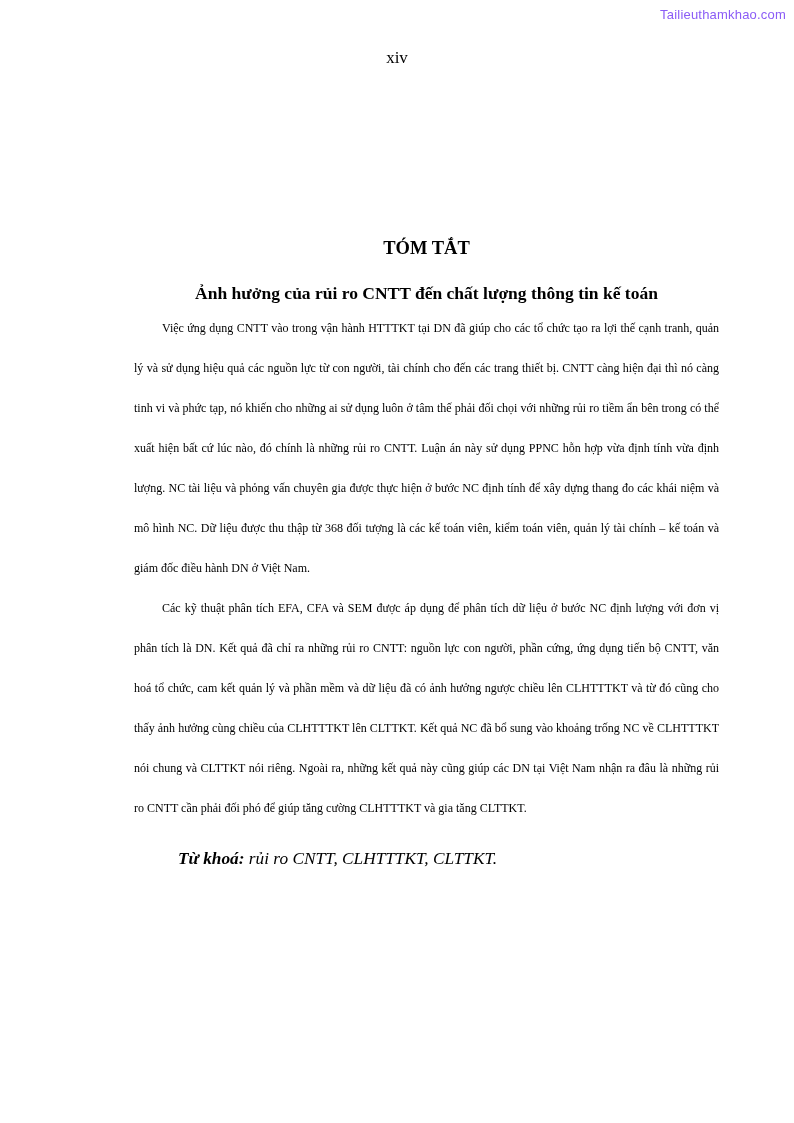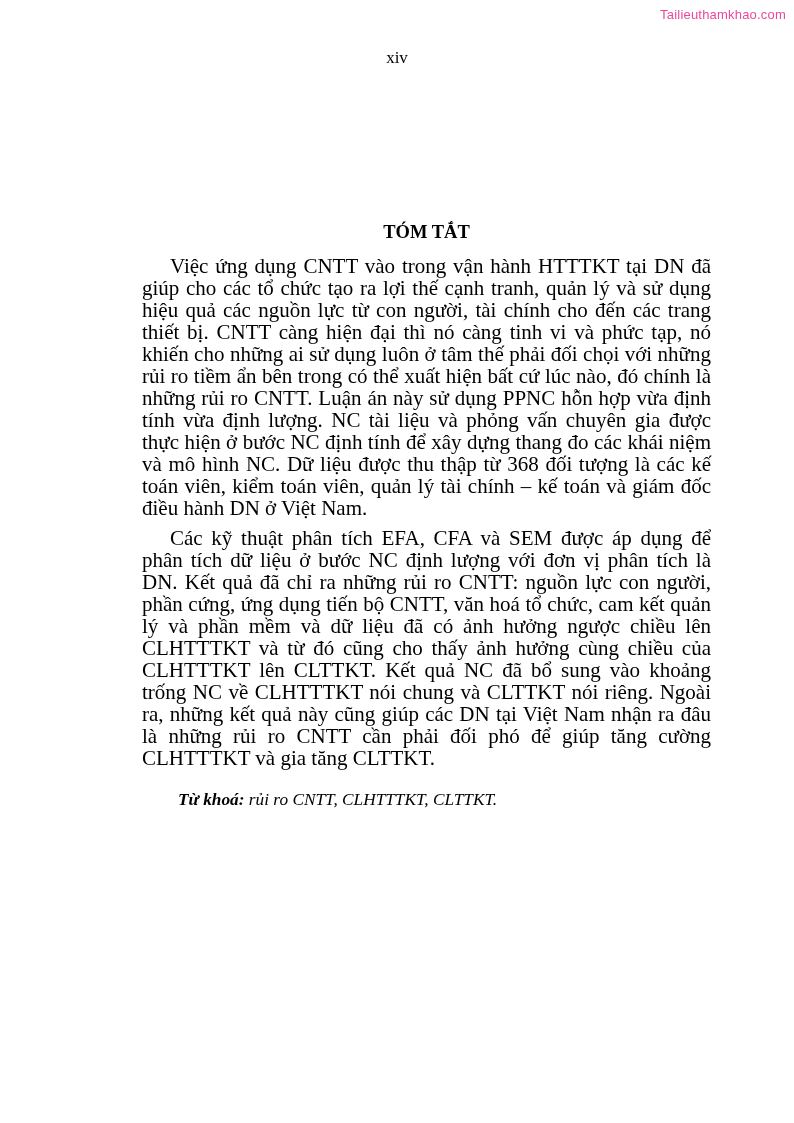--- a/index.html
+++ b/index.html
@@ -1,33 +1,34 @@
 <!DOCTYPE html>
 <html><head>
   <meta charset="utf-8">
   <style>
     html, body { margin: 0; padding: 0; background: #ffffff; }
     body { width: 794px; height: 1123px; position: relative; overflow: hidden;
            font-family: "Liberation Serif", "DejaVu Serif", serif; color: #000; }
     .watermark { position: absolute; top: 7px; right: 8px; font-family: "Liberation Sans", sans-serif;
-                 font-size: 13px; color: #ec4899; letter-spacing: 0.2px; }
+                 font-size: 13px; color: #8b5cf6; letter-spacing: 0.2px; }
     .page-number { position: absolute; top: 48px; left: 0; width: 794px; text-align: center;
                    font-size: 17px; }
     .content { position: absolute; top: 218px; left: 134px; width: 585px; }
-    .title { text-align: center; font-weight: bold; font-size: 18.5px; line-height: 29px; margin: 0; }
+    .title { text-align: center; font-weight: bold; font-size: 18.5px; line-height: 29px; margin: 16px; }
     .subtitle { text-align: center; font-weight: bold; font-size: 17.5px; line-height: 29px; margin: 0; }
-    .para { font-size: 21px; line-height: 22px; text-align: justify; text-indent: 28px; margin: 8px; }
+    .para { font-size: 12px; line-height: 40px; text-align: justify; text-indent: 28px; margin: 0; }
     .keywords { font-size: 17.3px; line-height: 29px; text-indent: 28px; margin: 16px; font-style: italic; }
     .keywords .kw-label { font-weight: bold; }
   </style>
 </head>
 <body>
 
 <div class="watermark">Tailieuthamkhao.com</div>
 
 <div class="page-number">xiv</div>
 
 <div class="content">
   <h1 class="title">TÓM TẮT</h1>
+  <div class="subtitle">Ảnh hưởng của rủi ro CNTT đến chất lượng thông tin kế toán</div>
   <p class="para">Việc ứng dụng CNTT vào trong vận hành HTTTKT tại DN đã giúp cho các tổ chức tạo ra lợi thế cạnh tranh, quản lý và sử dụng hiệu quả các nguồn lực từ con người, tài chính cho đến các trang thiết bị. CNTT càng hiện đại thì nó càng tinh vi và phức tạp, nó khiến cho những ai sử dụng luôn ở tâm thế phải đối chọi với những rủi ro tiềm ẩn bên trong có thể xuất hiện bất cứ lúc nào, đó chính là những rủi ro CNTT. Luận án này sử dụng PPNC hỗn hợp vừa định tính vừa định lượng. NC tài liệu và phỏng vấn chuyên gia được thực hiện ở bước NC định tính để xây dựng thang đo các khái niệm và mô hình NC. Dữ liệu được thu thập từ 368 đối tượng là các kế toán viên, kiểm toán viên, quản lý tài chính – kế toán và giám đốc điều hành DN ở Việt Nam.</p>
   <p class="para">Các kỹ thuật phân tích EFA, CFA và SEM được áp dụng để phân tích dữ liệu ở bước NC định lượng với đơn vị phân tích là DN. Kết quả đã chỉ ra những rủi ro CNTT: nguồn lực con người, phần cứng, ứng dụng tiến bộ CNTT, văn hoá tổ chức, cam kết quản lý và phần mềm và dữ liệu đã có ảnh hưởng ngược chiều lên CLHTTTKT và từ đó cũng cho thấy ảnh hưởng cùng chiều của CLHTTTKT lên CLTTKT. Kết quả NC đã bổ sung vào khoảng trống NC về CLHTTTKT nói chung và CLTTKT nói riêng. Ngoài ra, những kết quả này cũng giúp các DN tại Việt Nam nhận ra đâu là những rủi ro CNTT cần phải đối phó để giúp tăng cường CLHTTTKT và gia tăng CLTTKT.</p>
   <p class="keywords"><span class="kw-label">Từ khoá:</span><span> rủi ro CNTT, CLHTTTKT, CLTTKT.</span></p>
 </div>
 
 </body></html>

